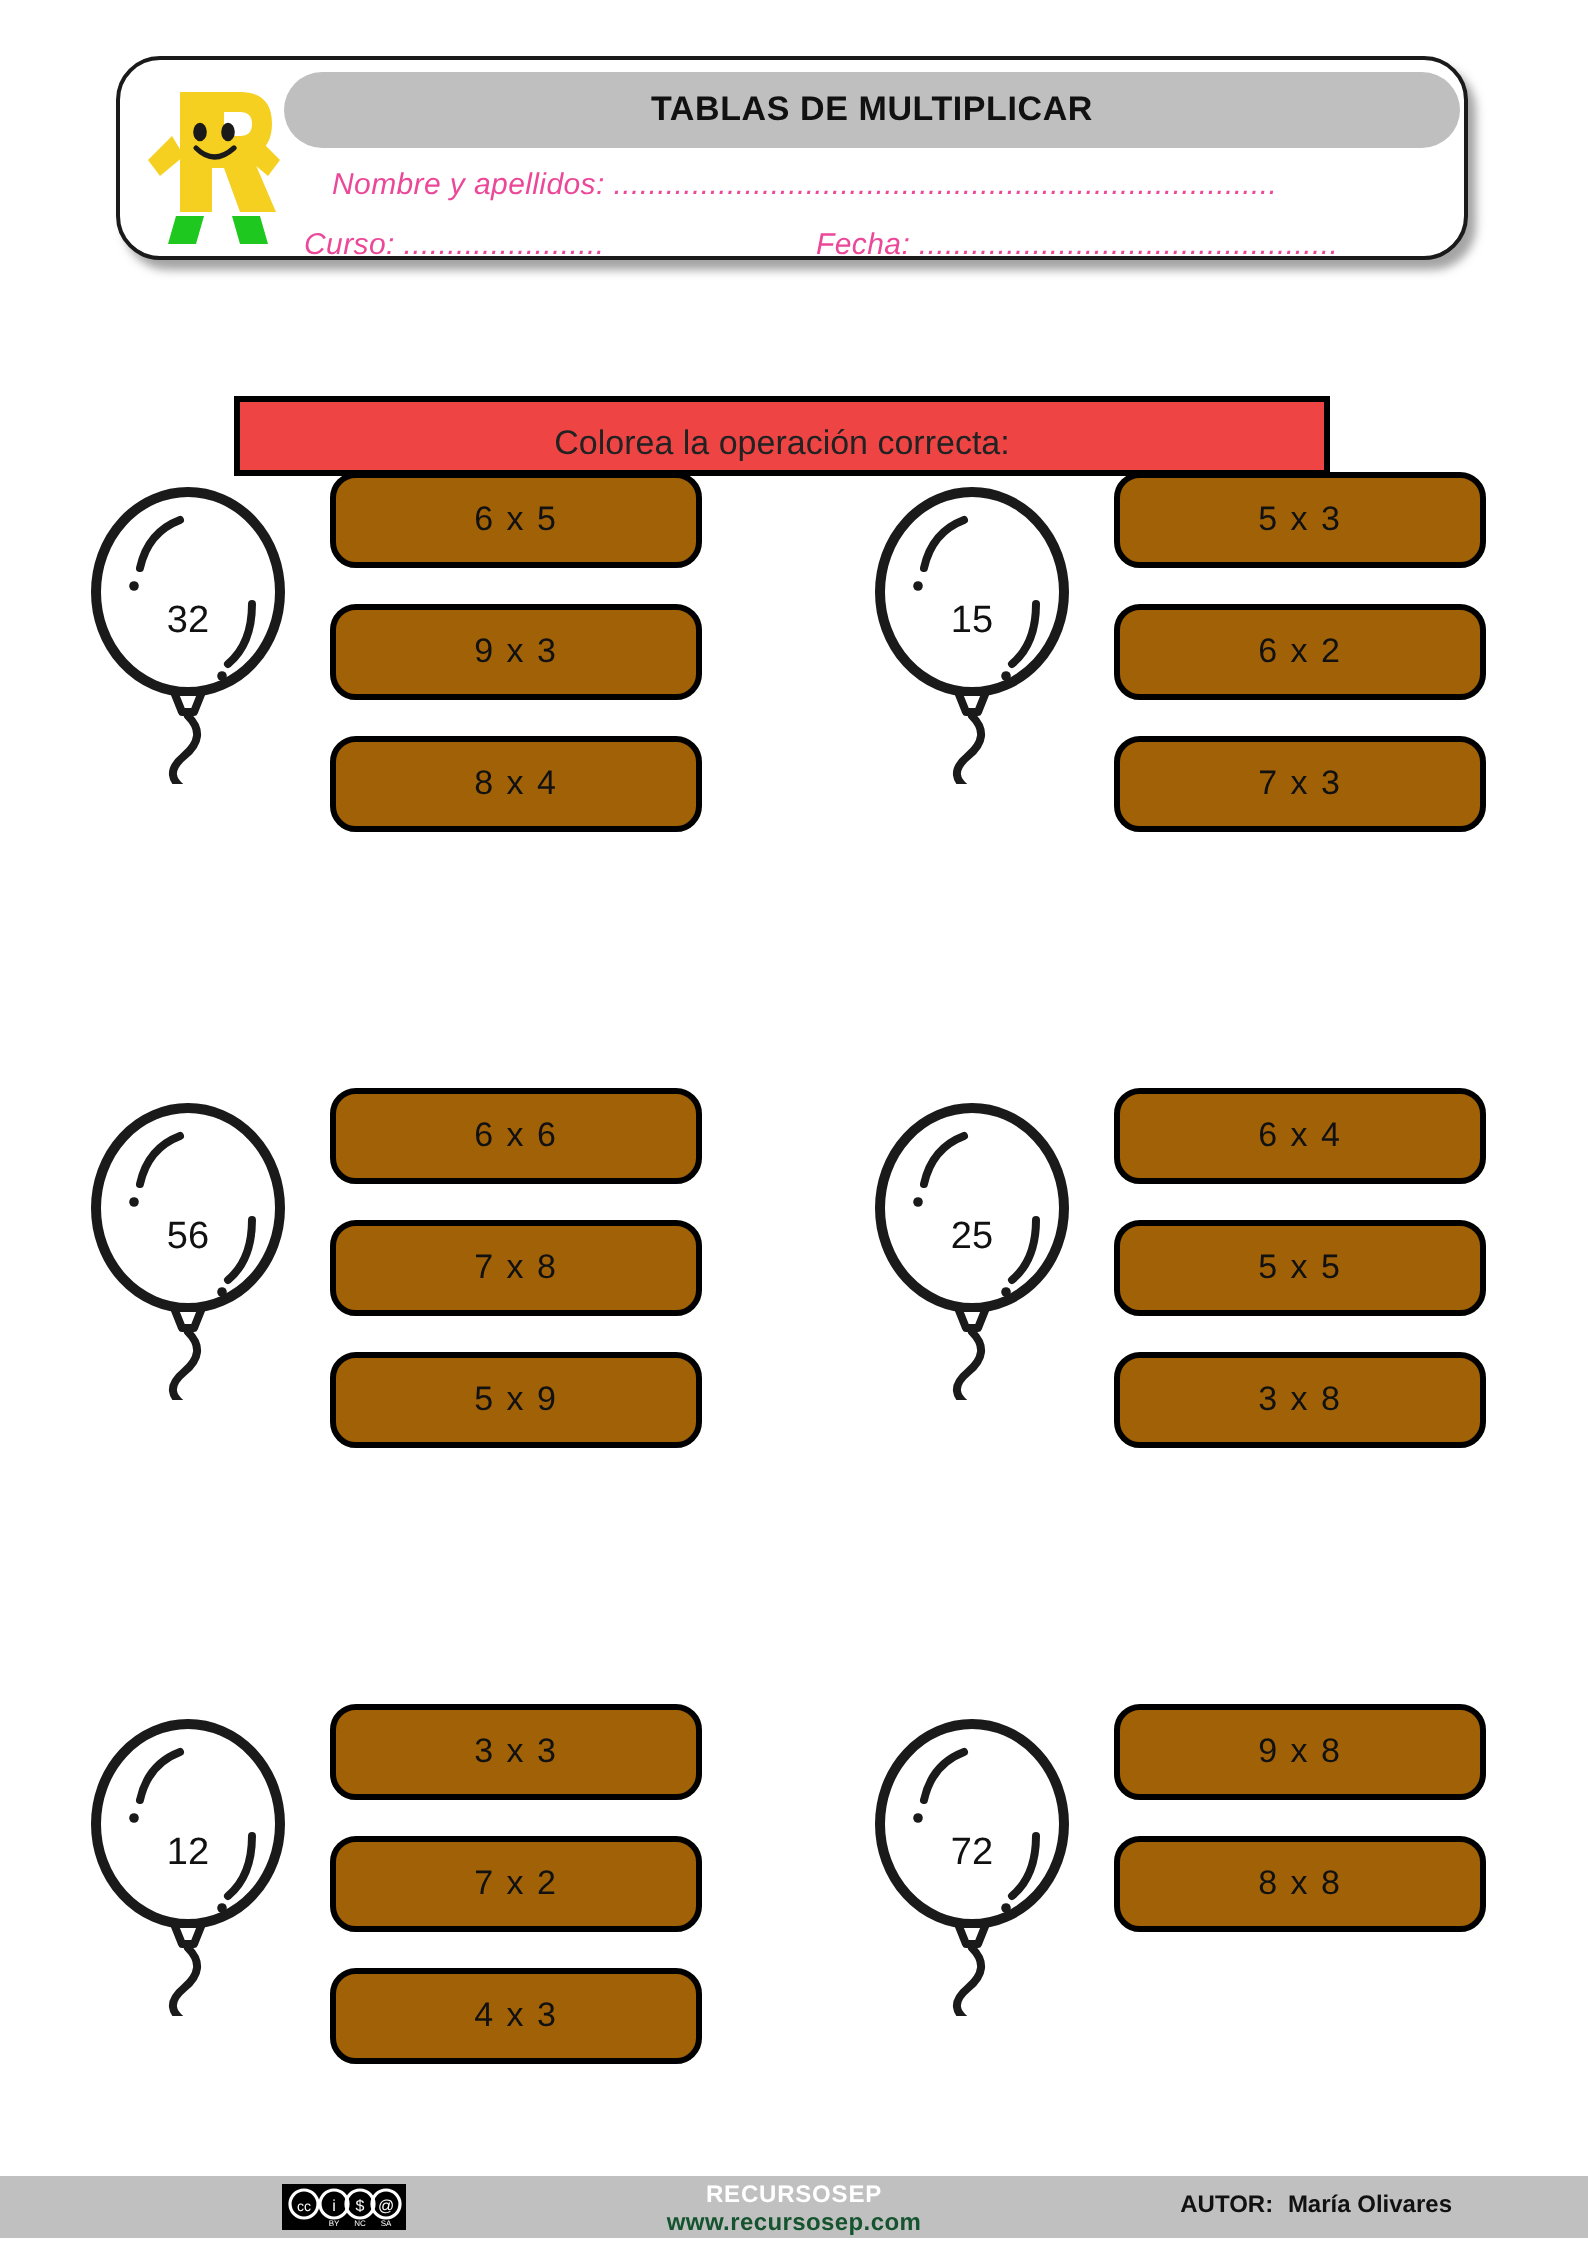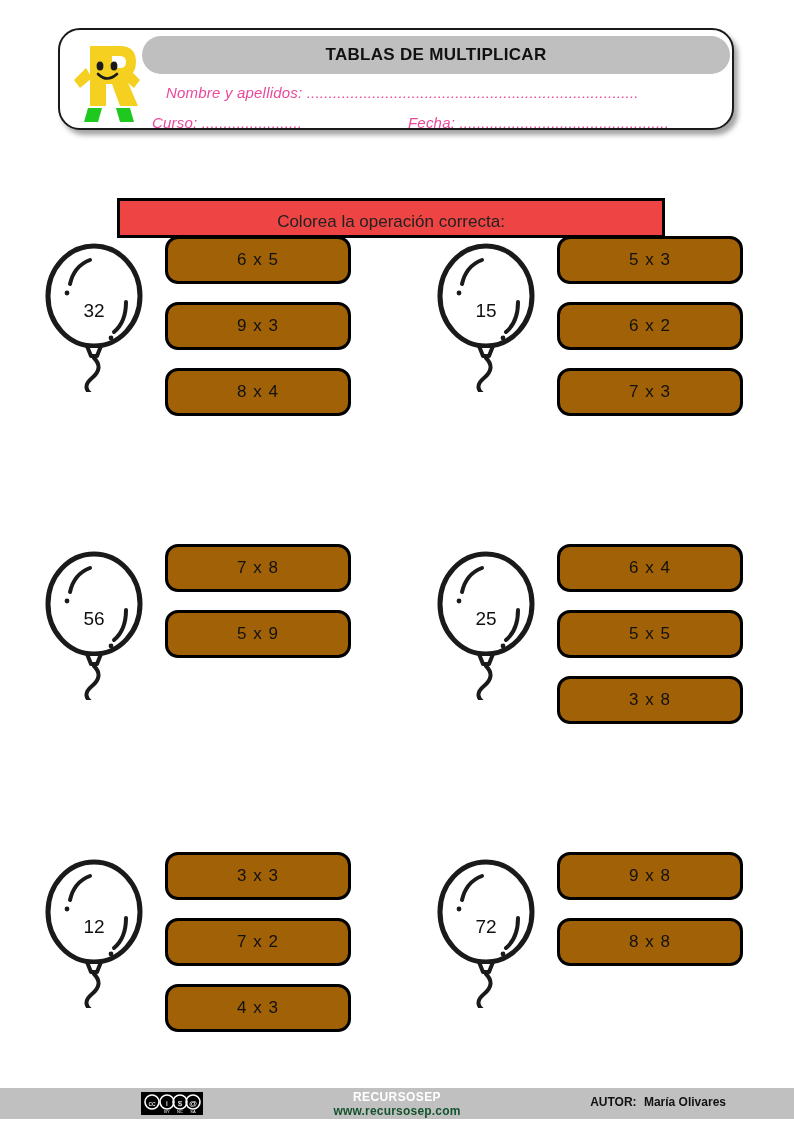--- a/index.html
+++ b/index.html
@@ -306,20 +306,23 @@
           <path d="M28 42 Q32 24 48 18" stroke="#1a1a1a" stroke-width="4" fill="none" stroke-linecap="round"></path>
           <circle cx="25" cy="51" r="2.4" fill="#1a1a1a"></circle>
           <path d="M84 60 Q84 80 72 90" stroke="#1a1a1a" stroke-width="4" fill="none" stroke-linecap="round"></path>
           <circle cx="69" cy="96" r="2.4" fill="#1a1a1a"></circle>
           <path d="M45 104 L59 104 L55 114 L49 114 Z" fill="#ffffff" stroke="#1a1a1a" stroke-width="4" stroke-linejoin="round"></path>
           <path d="M52 116 Q62 126 50 136 Q38 146 52 154" stroke="#1a1a1a" stroke-width="4" fill="none" stroke-linecap="round"></path>
         </svg>
         <div class="balloon-value">56</div>
       </div>
       <div class="options">
+        <div class="option-box">
+          <span>6 x 6</span>
+        </div>
         <div class="option-box">
           <span>7 x 8</span>
         </div>
         <div class="option-box">
           <span>5 x 9</span>
         </div>
       </div>
     </div>
 
     <div class="ex-item col-right">

